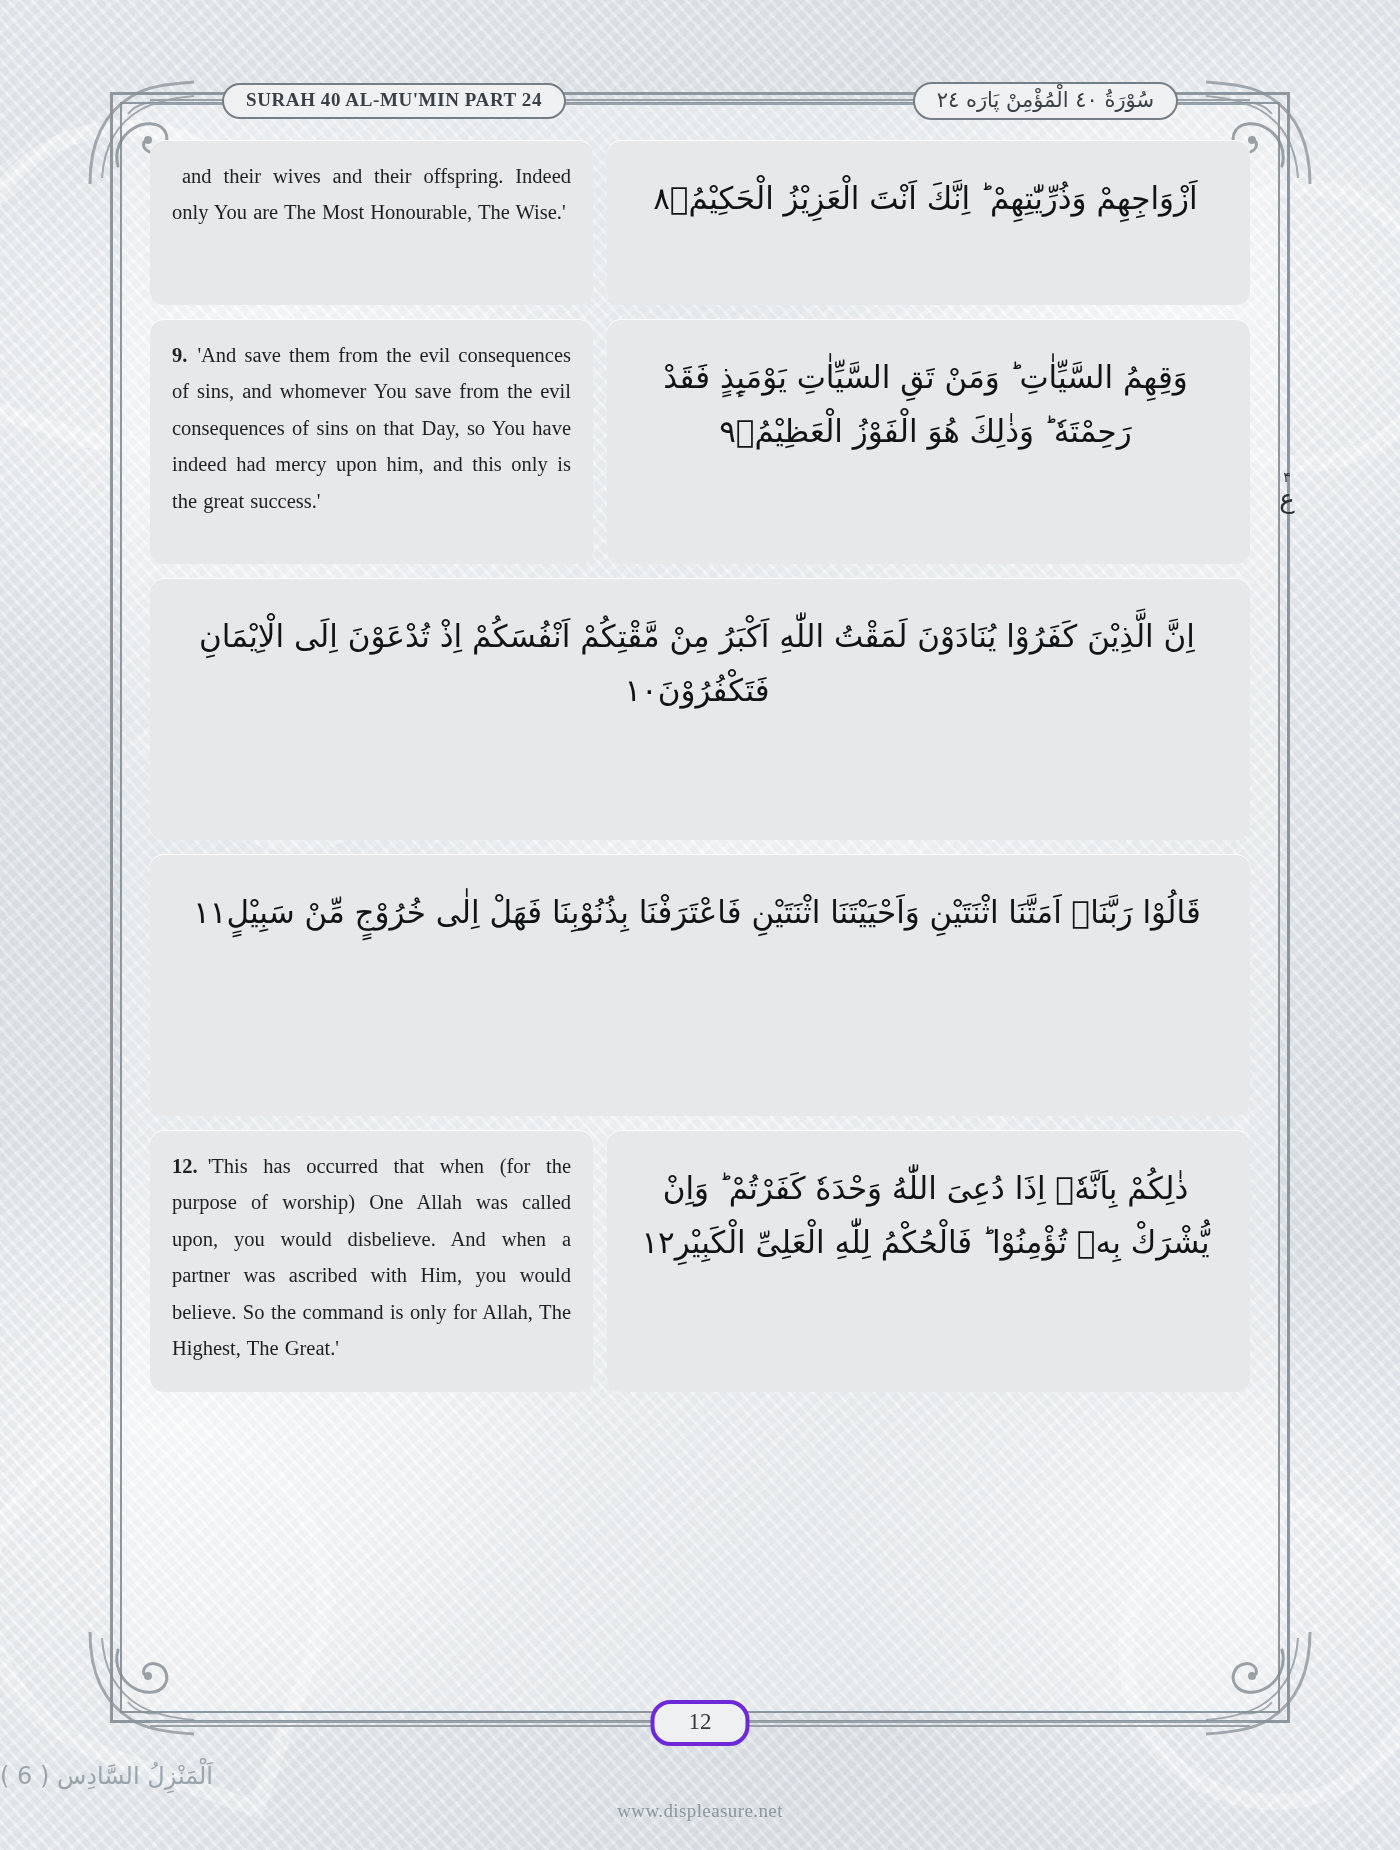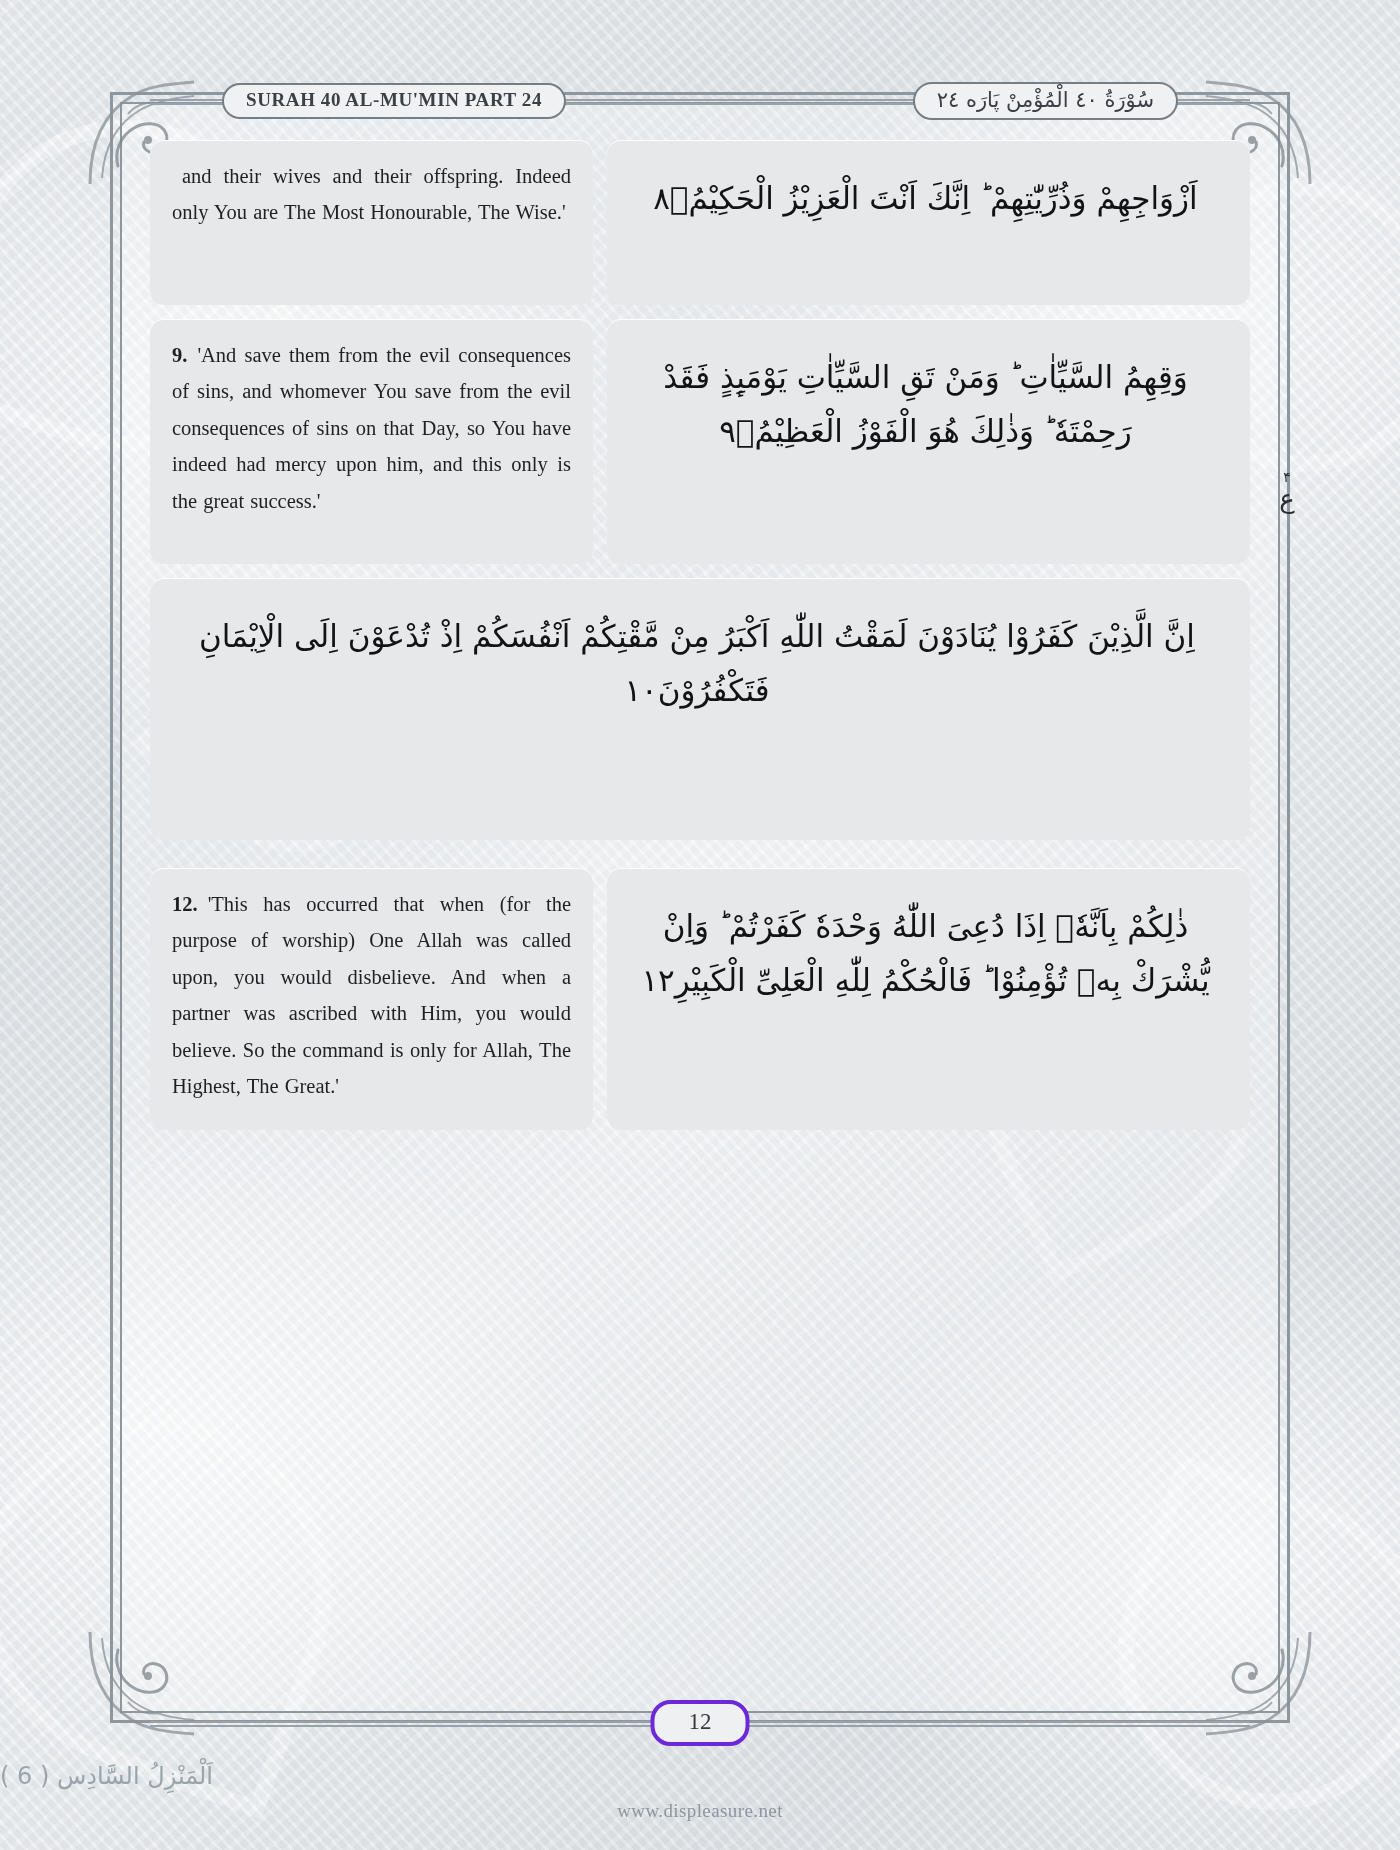--- a/index.html
+++ b/index.html
@@ -331,20 +331,21 @@
       <span class="vnum">9.</span><span>'And save them from the evil consequences of sins, and whomever You save from the evil consequences of sins on that Day, so You have indeed had mercy upon him, and this only is the great success.'</span>
     </div>
     <div class="cell ar">وَقِهِمُ السَّيِّاٰتِ ؕ وَمَنْ تَقِ السَّيِّاٰتِ يَوْمَىِٕذٍ فَقَدْ رَحِمْتَهٗ ؕ وَذٰلِكَ هُوَ الْفَوْزُ الْعَظِيْمُ۠۹</div>
   </div>
 
   <div class="verse-row row-h3">
     <div class="cell ar">اِنَّ الَّذِيْنَ كَفَرُوْا يُنَادَوْنَ لَمَقْتُ اللّٰهِ اَكْبَرُ مِنْ مَّقْتِكُمْ اَنْفُسَكُمْ اِذْ تُدْعَوْنَ اِلَى الْاِيْمَانِ فَتَكْفُرُوْنَ۱۰</div>
   </div>
 
   <div class="verse-row row-h4">
+    <div class="cell ar">قَالُوْا رَبَّنَاۤ اَمَتَّنَا اثْنَتَيْنِ وَاَحْيَيْتَنَا اثْنَتَيْنِ فَاعْتَرَفْنَا بِذُنُوْبِنَا فَهَلْ اِلٰى خُرُوْجٍ مِّنْ سَبِيْلٍ۱۱</div>
   </div>
 
   <div class="verse-row row-h5">
     <div class="cell en">
       <span class="vnum">12.</span><span>'This has occurred that when (for the purpose of worship) One Allah was called upon, you would disbelieve. And when a partner was ascribed with Him, you would believe. So the command is only for Allah, The Highest, The Great.'</span>
     </div>
     <div class="cell ar">ذٰلِكُمْ بِاَنَّهٗۤ اِذَا دُعِیَ اللّٰهُ وَحْدَهٗ كَفَرْتُمْ ؕ وَاِنْ يُّشْرَكْ بِهٖ تُؤْمِنُوْا ؕ فَالْحُكْمُ لِلّٰهِ الْعَلِیِّ الْكَبِيْرِ۱۲</div>
   </div>
 
 </div>

